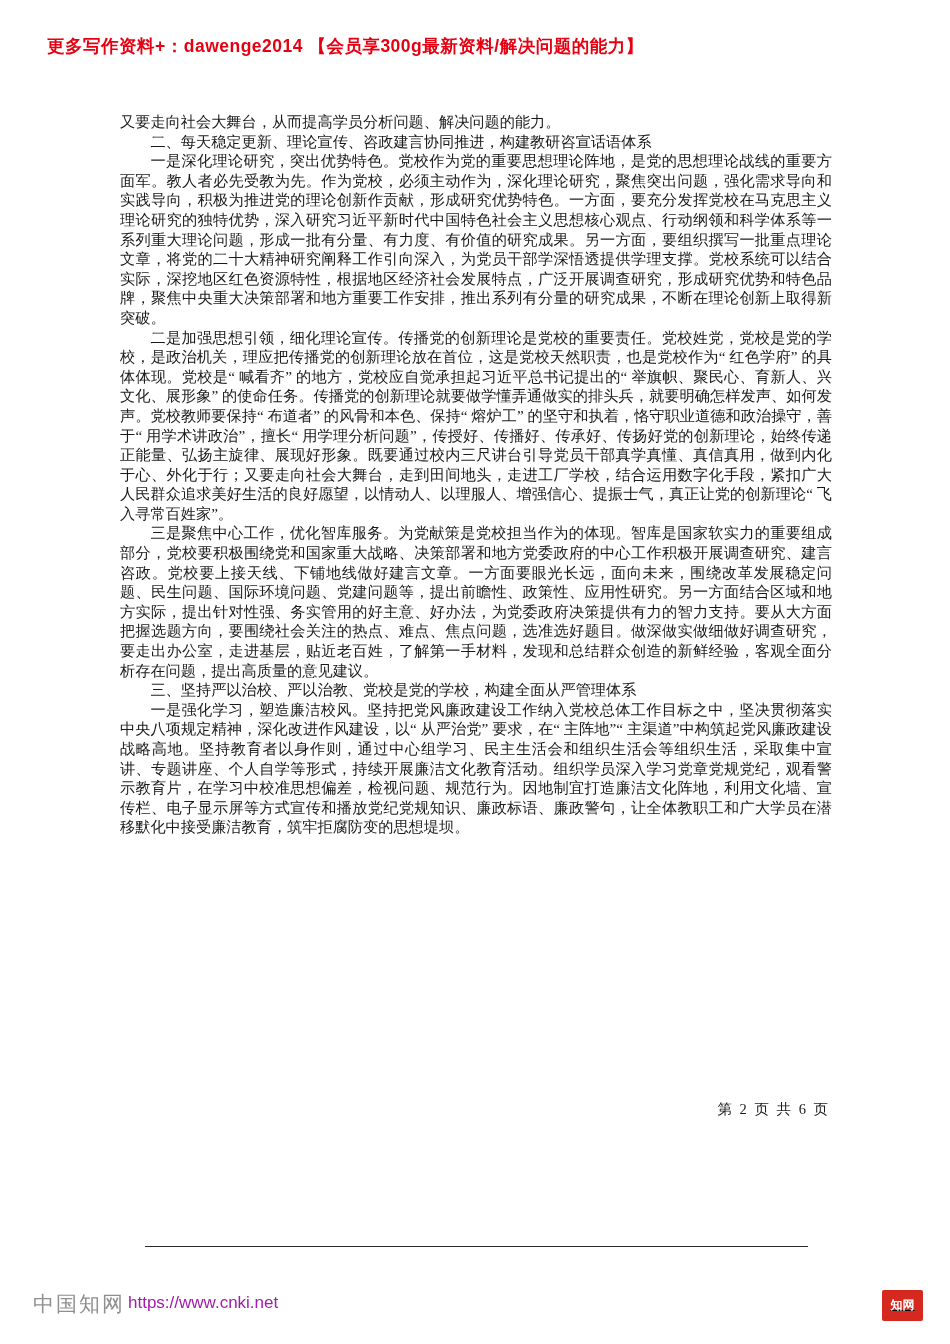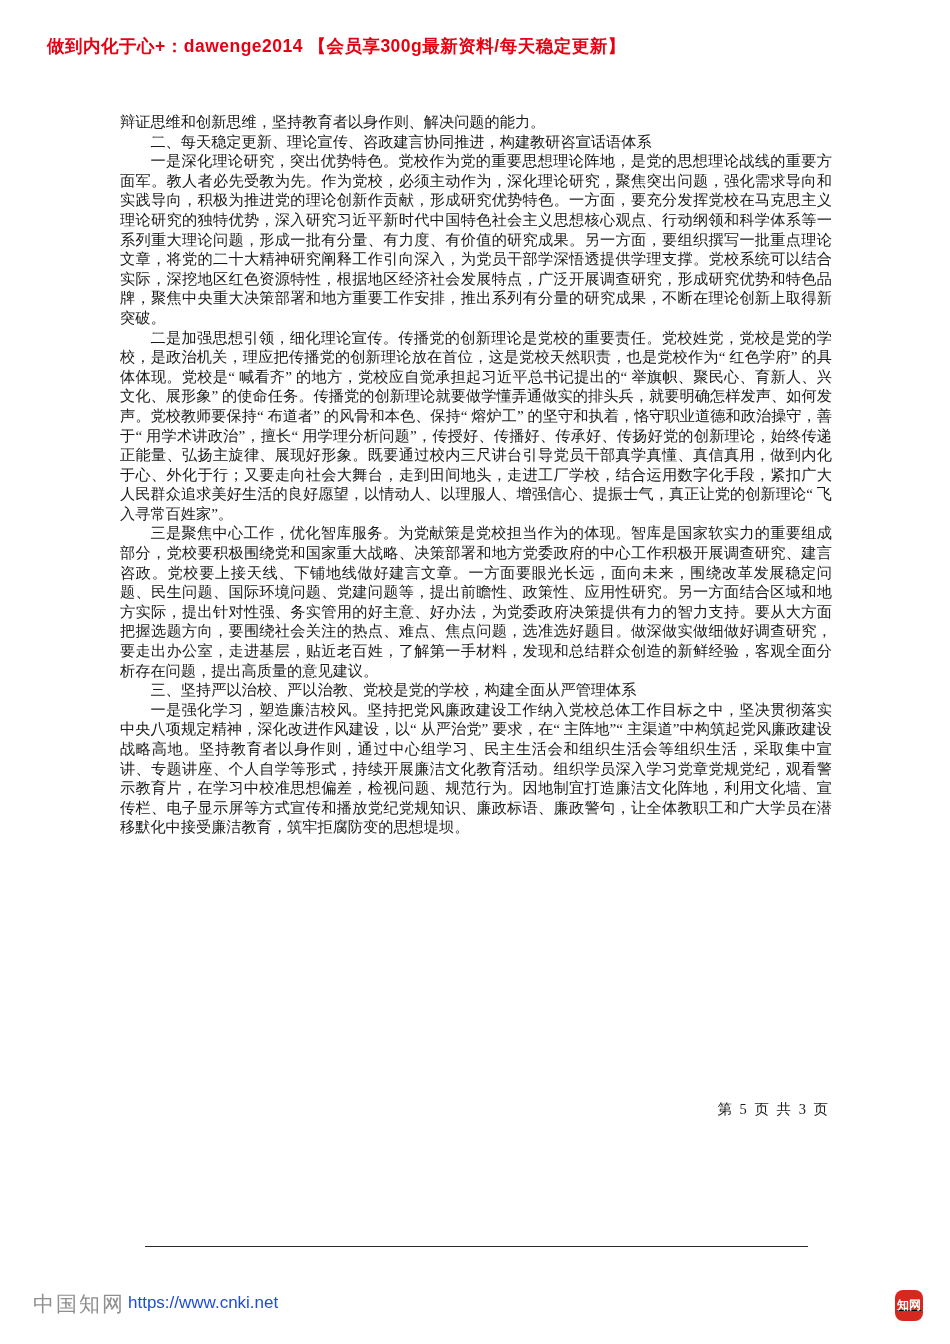--- a/index.html
+++ b/index.html
@@ -53,59 +53,59 @@
     font-family: Liberation Sans, sans-serif;
     font-size: 21px;
     color: #8f8f8f;
     letter-spacing: 2px;
   }
   .url {
     position: absolute;
     left: 128px; top: 1293px;
     font-family: "Liberation Sans", "DejaVu Sans", sans-serif;
     font-size: 17px;
-    color: #1d4ed8;
+    color: #a21caf;
     text-decoration: none;
   }
   .logo {
     position: absolute;
     right: 27px; top: 1290px;
-    width: 28px; height: 31px;
+    width: 41px; height: 31px;
     background: #d5281e;
-    border-radius: 8px;
+    border-radius: 2px;
     display: flex;
     align-items: center;
     justify-content: center;
     text-decoration: underline;
   }
   .logo span {
     color: #ffffff;
     font-family: "Liberation Sans", "DejaVu Sans", sans-serif;
     font-size: 12px;
     font-weight: bold;
     line-height: 13px;
     text-align: center;
   }
 </style>
 </head>
 <body>
 
-<div class="promo">做到内化于心+：dawenge2014 【会员享300g最新资料/每天稳定更新】</div>
+<div class="promo">更多写作资料+：dawenge2014 【会员享300g最新资料/解决问题的能力】</div>
 
 <div class="content">
-    <p class="para continuation">辩证思维和创新思维，坚持教育者以身作则、解决问题的能力。</p>
+    <p class="para continuation">又要走向社会大舞台，从而提高学员分析问题、解决问题的能力。</p>
     <p class="para heading">二、每天稳定更新、理论宣传、咨政建言协同推进，构建教研咨宣话语体系</p>
     <p class="para body">一是深化理论研究，突出优势特色。党校作为党的重要思想理论阵地，是党的思想理论战线的重要方面军。教人者必先受教为先。作为党校，必须主动作为，深化理论研究，聚焦突出问题，强化需求导向和实践导向，积极为推进党的理论创新作贡献，形成研究优势特色。一方面，要充分发挥党校在马克思主义理论研究的独特优势，深入研究习近平新时代中国特色社会主义思想核心观点、行动纲领和科学体系等一系列重大理论问题，形成一批有分量、有力度、有价值的研究成果。另一方面，要组织撰写一批重点理论文章，将党的二十大精神研究阐释工作引向深入，为党员干部学深悟透提供学理支撑。党校系统可以结合实际，深挖地区红色资源特性，根据地区经济社会发展特点，广泛开展调查研究，形成研究优势和特色品牌，聚焦中央重大决策部署和地方重要工作安排，推出系列有分量的研究成果，不断在理论创新上取得新突破。</p>
     <p class="para body">二是加强思想引领，细化理论宣传。传播党的创新理论是党校的重要责任。党校姓党，党校是党的学校，是政治机关，理应把传播党的创新理论放在首位，这是党校天然职责，也是党校作为“ 红色学府” 的具体体现。党校是“ 喊看齐” 的地方，党校应自觉承担起习近平总书记提出的“ 举旗帜、聚民心、育新人、兴文化、展形象” 的使命任务。传播党的创新理论就要做学懂弄通做实的排头兵，就要明确怎样发声、如何发声。党校教师要保持“ 布道者” 的风骨和本色、保持“ 熔炉工” 的坚守和执着，恪守职业道德和政治操守，善于“ 用学术讲政治”，擅长“ 用学理分析问题”，传授好、传播好、传承好、传扬好党的创新理论，始终传递正能量、弘扬主旋律、展现好形象。既要通过校内三尺讲台引导党员干部真学真懂、真信真用，做到内化于心、外化于行；又要走向社会大舞台，走到田间地头，走进工厂学校，结合运用数字化手段，紧扣广大人民群众追求美好生活的良好愿望，以情动人、以理服人、增强信心、提振士气，真正让党的创新理论“ 飞入寻常百姓家”。</p>
     <p class="para body">三是聚焦中心工作，优化智库服务。为党献策是党校担当作为的体现。智库是国家软实力的重要组成部分，党校要积极围绕党和国家重大战略、决策部署和地方党委政府的中心工作积极开展调查研究、建言咨政。党校要上接天线、下铺地线做好建言文章。一方面要眼光长远，面向未来，围绕改革发展稳定问题、民生问题、国际环境问题、党建问题等，提出前瞻性、政策性、应用性研究。另一方面结合区域和地方实际，提出针对性强、务实管用的好主意、好办法，为党委政府决策提供有力的智力支持。要从大方面把握选题方向，要围绕社会关注的热点、难点、焦点问题，选准选好题目。做深做实做细做好调查研究，要走出办公室，走进基层，贴近老百姓，了解第一手材料，发现和总结群众创造的新鲜经验，客观全面分析存在问题，提出高质量的意见建议。</p>
     <p class="para heading">三、坚持严以治校、严以治教、党校是党的学校，构建全面从严管理体系</p>
     <p class="para body">一是强化学习，塑造廉洁校风。坚持把党风廉政建设工作纳入党校总体工作目标之中，坚决贯彻落实中央八项规定精神，深化改进作风建设，以“ 从严治党” 要求，在“ 主阵地”“ 主渠道”中构筑起党风廉政建设战略高地。坚持教育者以身作则，通过中心组学习、民主生活会和组织生活会等组织生活，采取集中宣讲、专题讲座、个人自学等形式，持续开展廉洁文化教育活动。组织学员深入学习党章党规党纪，观看警示教育片，在学习中校准思想偏差，检视问题、规范行为。因地制宜打造廉洁文化阵地，利用文化墙、宣传栏、电子显示屏等方式宣传和播放党纪党规知识、廉政标语、廉政警句，让全体教职工和广大学员在潜移默化中接受廉洁教育，筑牢拒腐防变的思想堤坝。</p>
   </div>
 
-<div class="page-number">第 5 页 共 3 页</div>
+<div class="page-number">第 2 页 共 6 页</div>
 
 <div class="separator"></div>
 
 <span class="brand">中国知网</span>
 <a class="url" href="#">https://www.cnki.net</a>
 <div class="logo">
   <span>知网</span>
 </div>
 
 </body></html>

